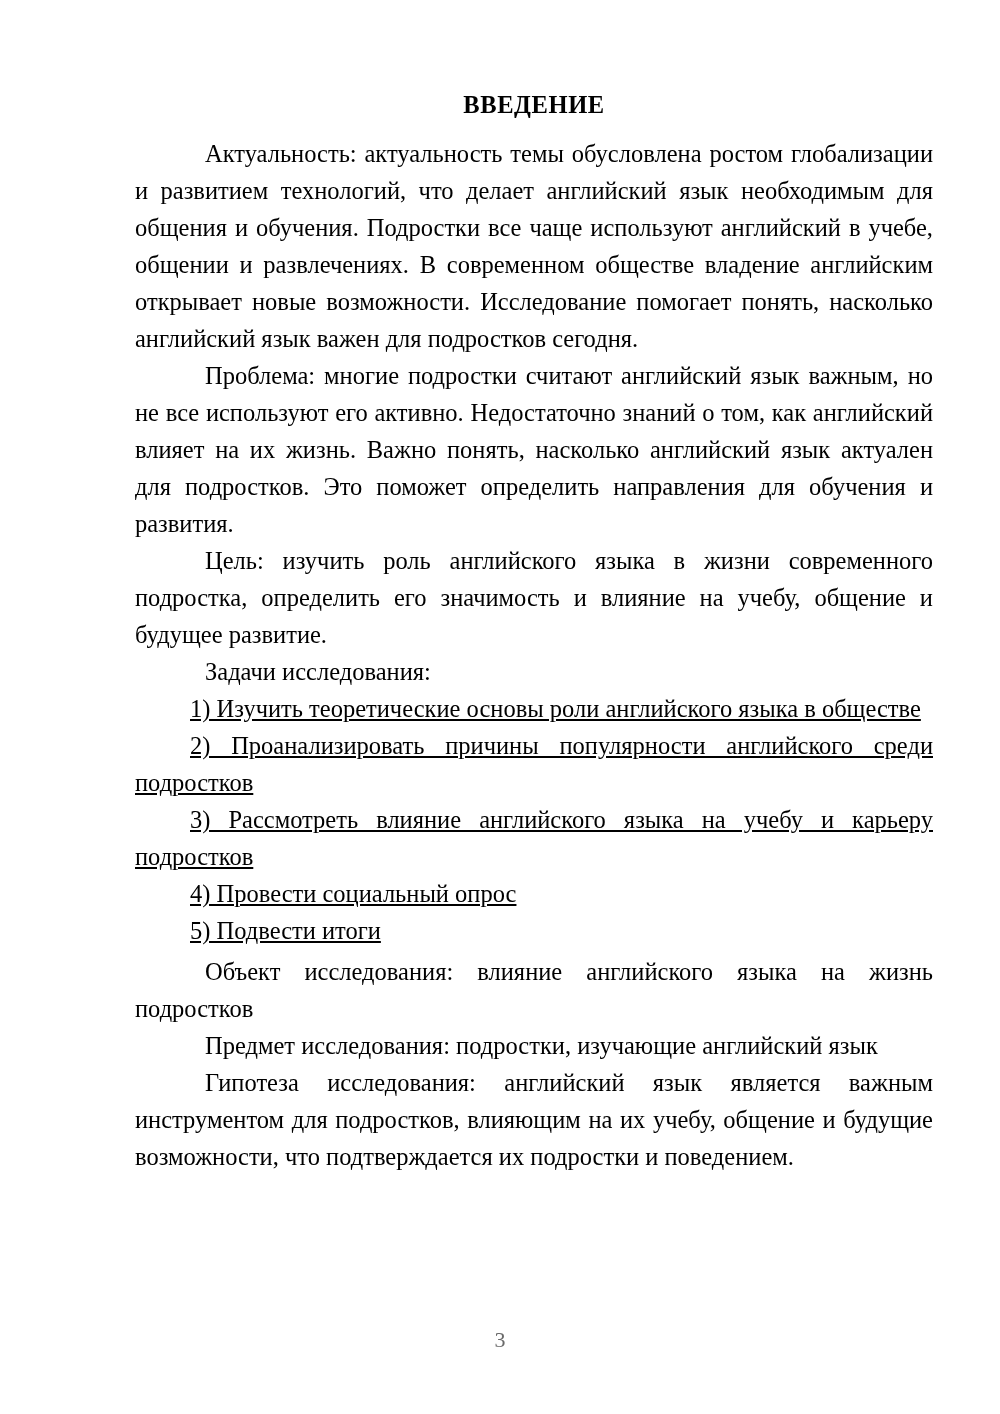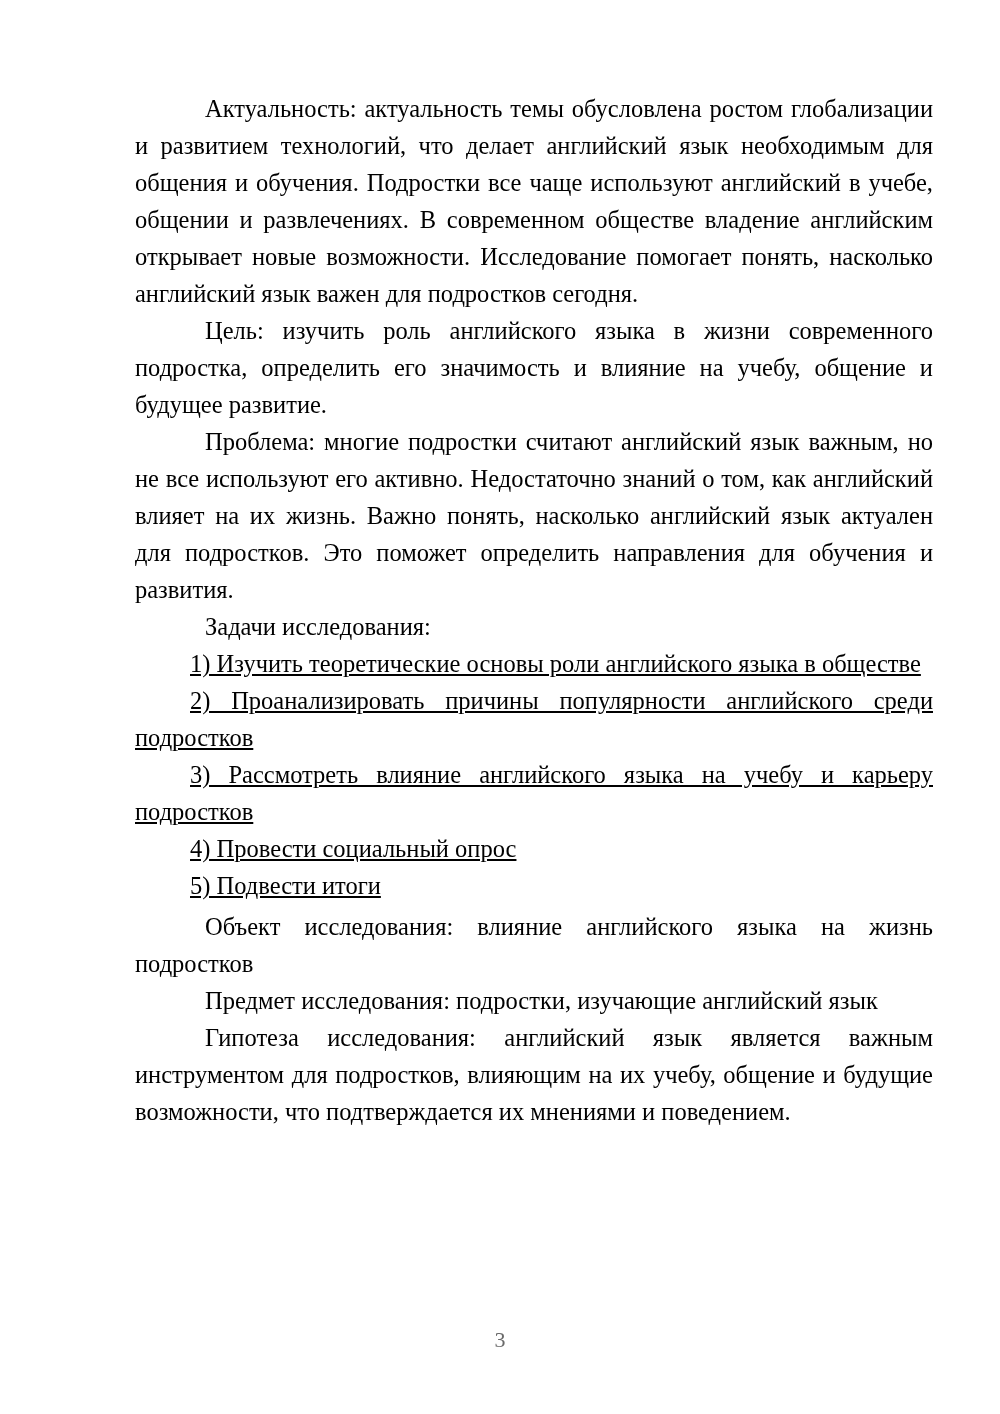--- a/index.html
+++ b/index.html
@@ -70,41 +70,42 @@
     line-height: 28px;
     color: #6a6a6a;
   }
 </style>
 </head>
 <body>
 
 <div class="page">
   <div class="content">
 
+    <h1 class="doc-title">ВВЕДЕНИЕ</h1>
 
     <p class="para">Актуальность: актуальность темы обусловлена ростом глобализации и развитием технологий, что делает английский язык необходимым для общения и обучения. Подростки все чаще используют английский в учебе, общении и развлечениях. В современном обществе владение английским открывает новые возможности. Исследование помогает понять, насколько английский язык важен для подростков сегодня.</p>
 
+    <p class="para">Проблема: многие подростки считают английский язык важным, но не все используют его активно. Недостаточно знаний о том, как английский влияет на их жизнь. Важно понять, насколько английский язык актуален для подростков. Это поможет определить направления для обучения и развития.</p>
+
     <p class="para">Цель: изучить роль английского языка в жизни современного подростка, определить его значимость и влияние на учебу, общение и будущее развитие.</p>
-
-    <p class="para">Проблема: многие подростки считают английский язык важным, но не все используют его активно. Недостаточно знаний о том, как английский влияет на их жизнь. Важно понять, насколько английский язык актуален для подростков. Это поможет определить направления для обучения и развития.</p>
 
     <p class="para short">Задачи исследования:</p>
 
     <p class="list-item short">1) Изучить теоретические основы роли английского языка в обществе</p>
 
     <p class="list-item">2) Проанализировать причины популярности английского среди подростков</p>
 
     <p class="list-item">3) Рассмотреть влияние английского языка на учебу и карьеру подростков</p>
 
     <p class="list-item short">4) Провести социальный опрос</p>
 
     <p class="list-item short">5) Подвести итоги</p>
 
     <p class="para">Объект исследования: влияние английского языка на жизнь подростков</p>
 
     <p class="para short">Предмет исследования: подростки, изучающие английский язык</p>
 
-    <p class="para">Гипотеза исследования: английский язык является важным инструментом для подростков, влияющим на их учебу, общение и будущие возможности, что подтверждается их мнениями и поведением.</p>
+    <p class="para">Гипотеза исследования: английский язык является важным инструментом для подростков, влияющим на их учебу, общение и будущие возможности, что подтверждается их подростки и поведением.</p>
 
   </div>
 
   <div class="page-number">3</div>
 </div>
 
 </body></html>

